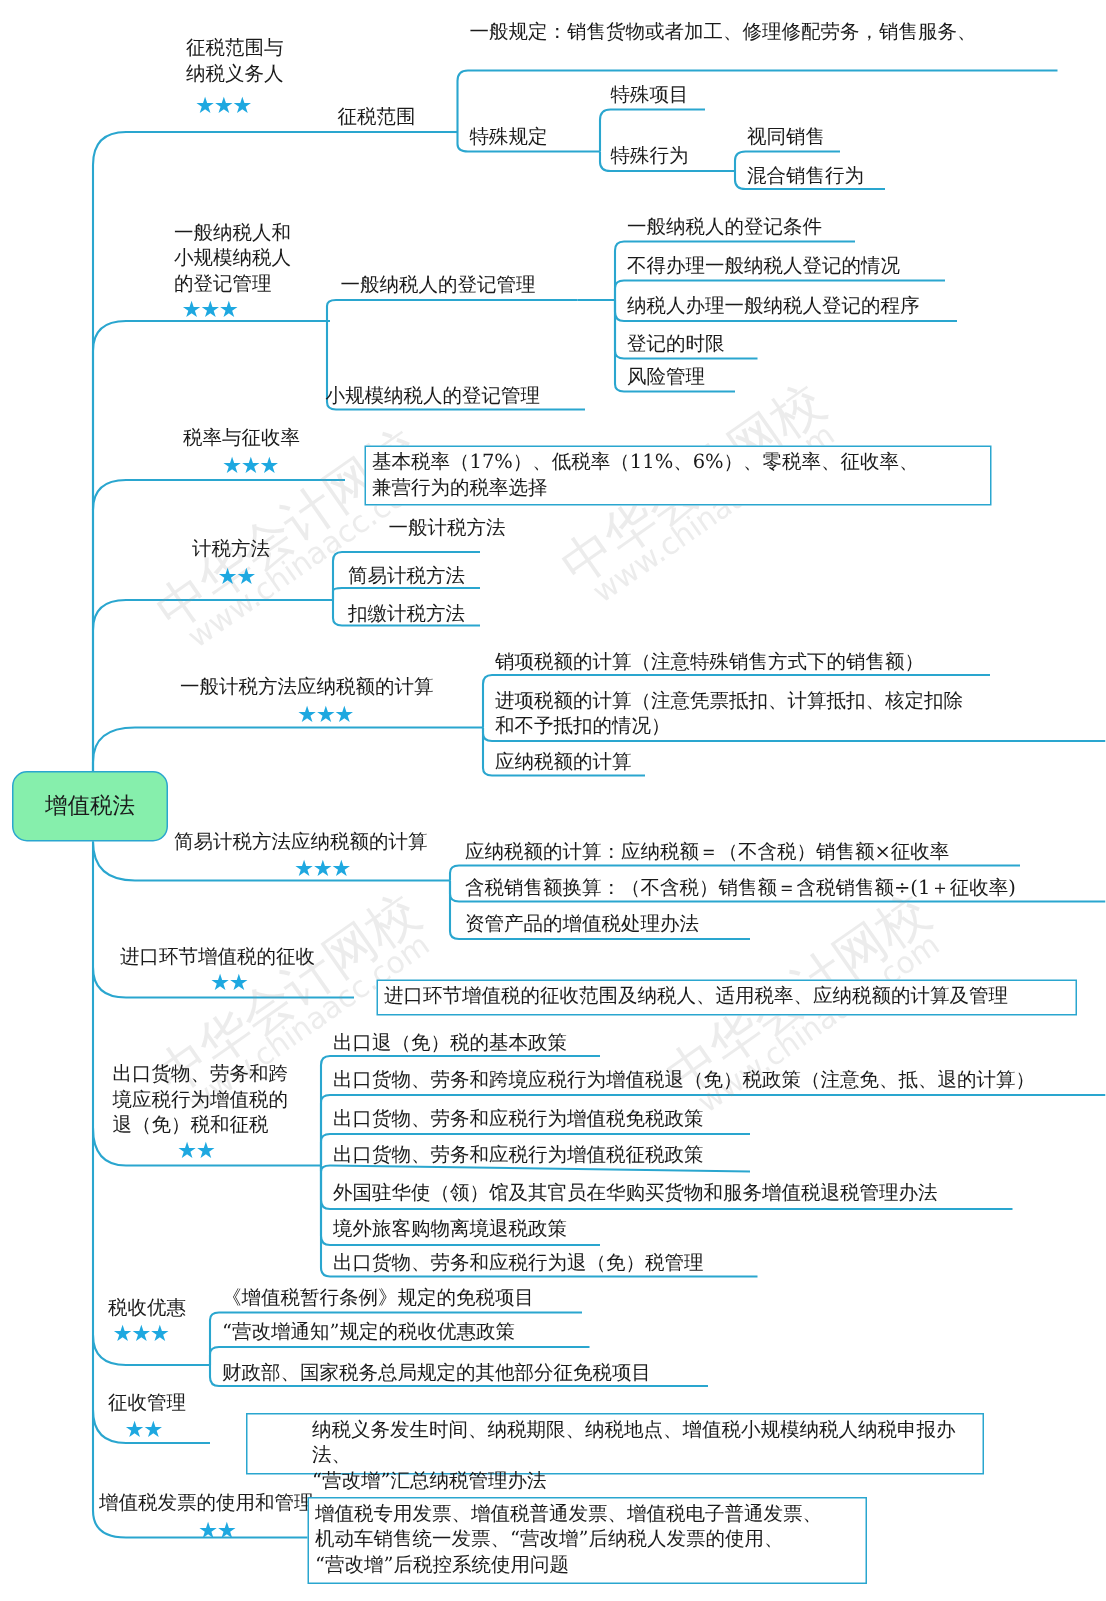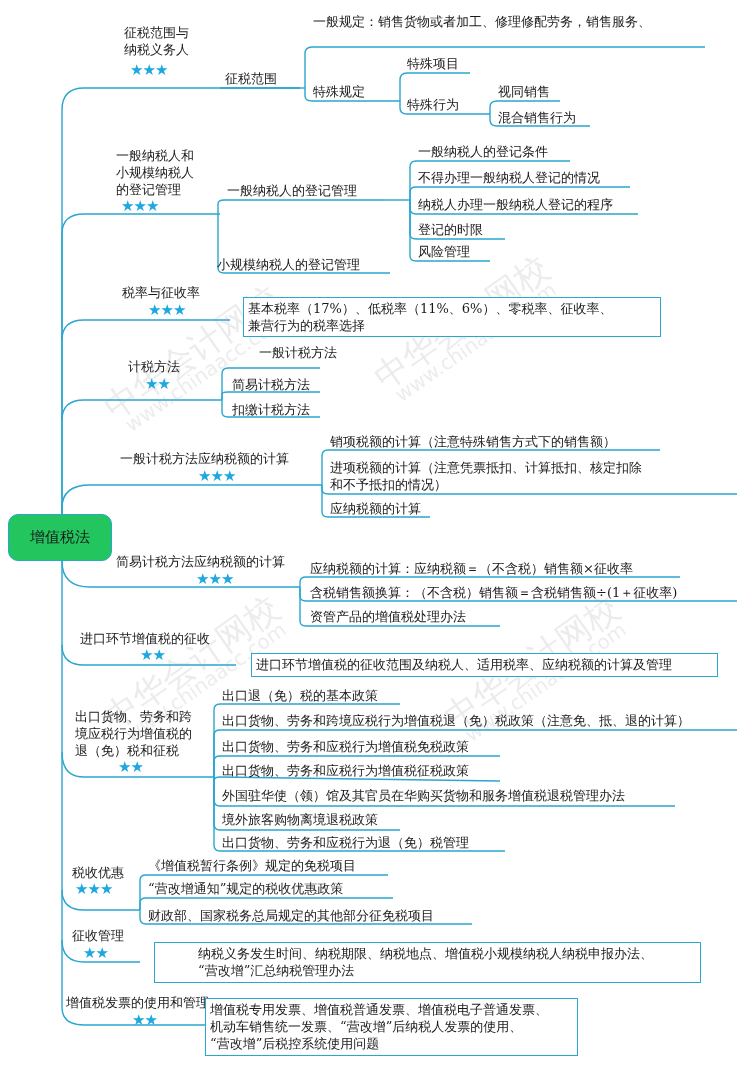--- a/index.html
+++ b/index.html
@@ -2,21 +2,21 @@
 <html><head>
 <meta charset="utf-8">
 <style>
   html, body { margin:0; padding:0; }
   body { width:737px; height:1067px; background:#ffffff; position:relative; overflow:hidden;
          font-family:"DejaVu Serif","Liberation Serif",serif; color:#1a1a1a; }
   .t { position:absolute; font-size:13px; line-height:17px; white-space:nowrap; }
   .stars { position:absolute; color:#1ea8e0; font-size:15px; letter-spacing:-1px; line-height:15px; }
   .box { position:absolute; border:1.3px solid #2aa6cf; background:#fff; padding:2px 4px; font-size:13px; line-height:17px; box-sizing:border-box;margin-left:15px; }
   .root { position:absolute; left:8px; top:514px; width:104px; height:47px; border:1.5px solid #2aa6cf; border-radius:10px;
-          background:#22c55e; box-sizing:border-box; display:flex; align-items:center; justify-content:center; font-size:15px; }
+          background:#86efac; box-sizing:border-box; display:flex; align-items:center; justify-content:center; font-size:15px; }
   svg.lines { position:absolute; left:0; top:0; }
   .wm { position:absolute; color:rgba(150,150,150,0.18); font-size:34px; transform:rotate(-35deg); white-space:nowrap; font-family:"DejaVu Sans",sans-serif; pointer-events:none; }
   .wm2 { position:absolute; color:rgba(150,150,150,0.18); font-size:20px; transform:rotate(-35deg); white-space:nowrap; font-family:"DejaVu Sans",sans-serif; pointer-events:none; }
 </style>
 </head>
 <body>
 
 <svg class="lines" width="737" height="1067" fill="none" stroke="#2aa6cf" stroke-width="1.4">
 
   <path d="M62 514 L62 110 Q62 88 84 88 L300 88"></path>
@@ -165,21 +165,21 @@
 <div class="t" style="left:222px;top:834px;">出口货物、劳务和应税行为退（免）税管理</div>
 
 <div class="t" style="left:72px;top:864px;">税收优惠</div>
 <div class="stars" style="left:75px;top:882px;">★★★</div>
 <div class="t" style="left:148px;top:857px;">《增值税暂行条例》规定的免税项目</div>
 <div class="t" style="left:148px;top:880px;">“营改增通知”规定的税收优惠政策</div>
 <div class="t" style="left:148px;top:907px;">财政部、国家税务总局规定的其他部分征免税项目</div>
 
 <div class="t" style="left:72px;top:927px;">征收管理</div>
 <div class="stars" style="left:83px;top:946px;">★★</div>
-<div class="box" style="left:139px;top:942px;width:547px;height:41px;padding-left:43px;">
+<div class="box" style="left:149px;top:942px;width:492px;height:41px;padding-left:43px;">
   <div>纳税义务发生时间、纳税期限、纳税地点、增值税小规模纳税人纳税申报办法、</div>
   <div>“营改增”汇总纳税管理办法</div>
 </div>
 
 <div class="t" style="left:66px;top:994px;">增值税发票的使用和管理</div>
 <div class="stars" style="left:132px;top:1013px;">★★</div>
 <div class="box" style="left:190px;top:998px;width:373px;height:58px;">
   <div>增值税专用发票、增值税普通发票、增值税电子普通发票、</div>
   <div>机动车销售统一发票、“营改增”后纳税人发票的使用、</div>
   <div>“营改增”后税控系统使用问题</div>

